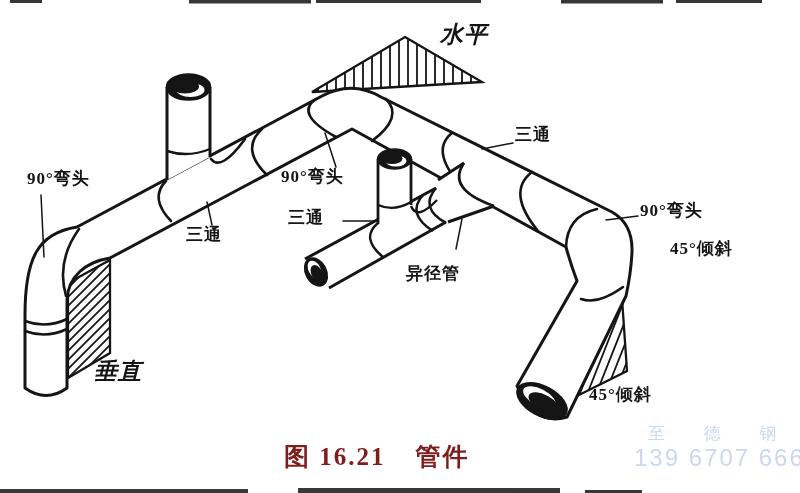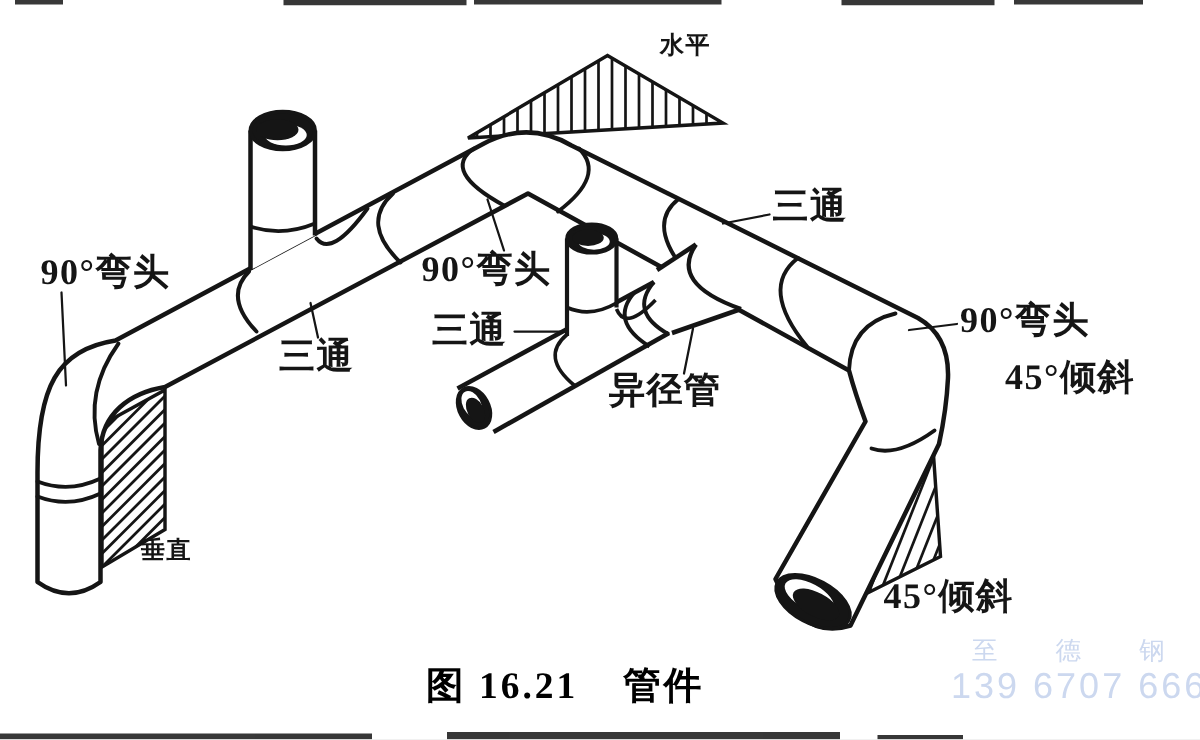--- a/index.html
+++ b/index.html
@@ -2,26 +2,26 @@
 <html><head>
 <meta charset="utf-8">
 <style>
   html,body{margin:0;padding:0;background:#e8e8e8;}
   .stage{
     position:relative;width:800px;height:493px;background:#ffffff;
     overflow:hidden;font-family:"Liberation Serif","DejaVu Serif",serif;
   }
   .stage svg{position:absolute;left:0;top:0;}
   .lbl{
-    position:absolute;color:#151515;font-weight:700;font-size:24px;
+    position:absolute;color:#151515;font-weight:700;font-size:17px;
     line-height:1.05;white-space:nowrap;letter-spacing:1px;
   }
-  .lbl.big{font-size:16px;}
+  .lbl.big{font-size:23px;font-style:italic;}
   .caption{
-    position:absolute;top:440px;left:284px;color:#000000;font-weight:700;
+    position:absolute;top:440px;left:284px;color:#7f1d1d;font-weight:700;
     font-size:25px;white-space:nowrap;letter-spacing:2px;
   }
   .caption .gap{display:inline-block;width:30px;}
   .wm{
     position:absolute;color:#ccd8ef;font-family:"Liberation Sans","DejaVu Sans",sans-serif;
     white-space:nowrap;font-weight:400;
   }
   .wm1{left:648px;top:422px;font-size:17px;letter-spacing:17px;}
   .wm2{left:634px;top:444px;font-size:24px;letter-spacing:2px;}
 </style>
@@ -197,21 +197,21 @@
       <rect x="298" y="488" width="262" height="5"></rect>
       <rect x="585" y="490" width="57" height="3"></rect>
     </g>
   </svg>
 
   <div class="lbl big" style="left:440px;top:23px">水平</div>
   <div class="lbl" style="left:27px;top:170px">90°弯头</div>
   <div class="lbl" style="left:186px;top:226px">三通</div>
   <div class="lbl" style="left:281px;top:168px">90°弯头</div>
   <div class="lbl" style="left:288px;top:209px">三通</div>
-  <div class="lbl" style="left:406px;top:249px">异径管</div>
+  <div class="lbl" style="left:406px;top:265px">异径管</div>
   <div class="lbl" style="left:515px;top:126px">三通</div>
   <div class="lbl" style="left:640px;top:202px">90°弯头</div>
   <div class="lbl" style="left:670px;top:240px">45°倾斜</div>
   <div class="lbl big" style="left:94px;top:360px">垂直</div>
   <div class="lbl" style="left:589px;top:386px">45°倾斜</div>
 
   <div class="caption">
     <span>图 16.21</span><span class="gap"></span><span>管件</span>
   </div>
 

